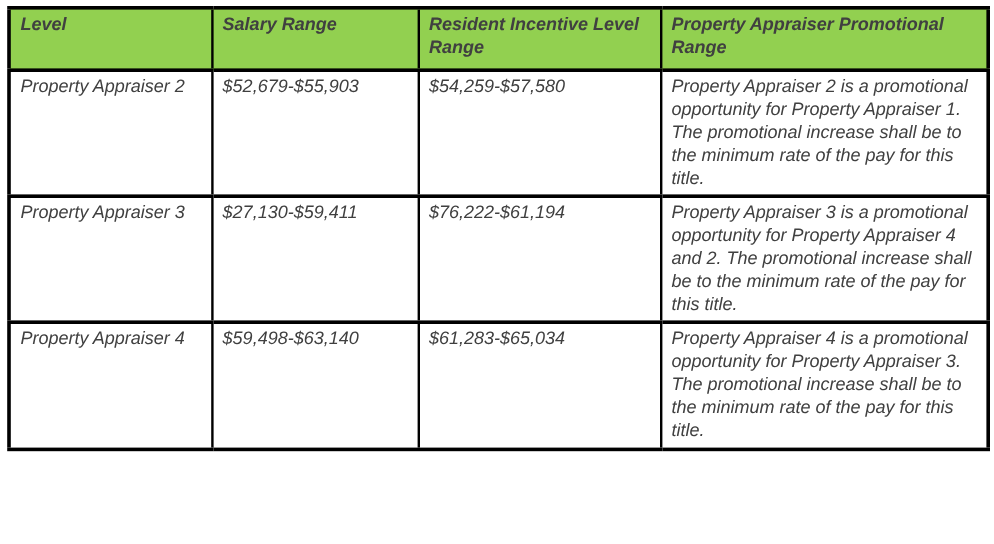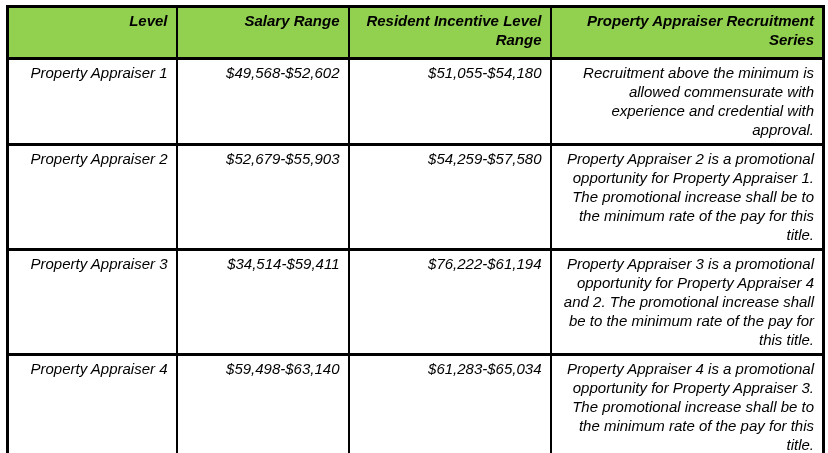--- a/index.html
+++ b/index.html
@@ -28,24 +28,24 @@
   .salary-table col.c2 { width: 172px; }
   .salary-table col.c3 { width: 202px; }
   .salary-table col.c4 { width: 273px; }
 
   .salary-table th, .salary-table td {
     border-left: 2px solid #000000;
     border-right: 2px solid #000000;
     border-top: 3px solid #000000;
     border-bottom: 3px solid #000000;
     vertical-align: top;
-    text-align: right;
+    text-align: left;
     padding: 3px 8px 4px 8px;
     box-sizing: border-box;
-    color: #000000;
+    color: #404040;
   }
   .salary-table thead th {
     background: #92D050;
     font-weight: bold;
     font-style: italic;
     font-size: 15px;
     line-height: 19px;
     height: 52px;
   }
   .salary-table tbody td {
@@ -69,39 +69,33 @@
       <col class="c1">
         <col class="c2">
         <col class="c3">
         <col class="c4">
     </colgroup>
     <thead>
       <tr>
         <th>Level</th>
         <th>Salary Range</th>
         <th>Resident Incentive Level Range</th>
-        <th>Property Appraiser Recruitment Series</th>
+        <th>Property Appraiser Promotional Range</th>
       </tr>
     </thead>
     <tbody>
-      <tr class="row-1">
-        <td>Property Appraiser 1</td>
-        <td>$49,568-$52,602</td>
-        <td>$51,055-$54,180</td>
-        <td>Recruitment above the minimum is allowed commensurate with experience and credential with approval.</td>
-      </tr>
       <tr class="row-2">
         <td>Property Appraiser 2</td>
         <td>$52,679-$55,903</td>
         <td>$54,259-$57,580</td>
         <td>Property Appraiser 2 is a promotional opportunity for Property Appraiser 1. The promotional increase shall be to the minimum rate of the pay for this title.</td>
       </tr>
       <tr class="row-3">
         <td>Property Appraiser 3</td>
-        <td>$34,514-$59,411</td>
+        <td>$27,130-$59,411</td>
         <td>$76,222-$61,194</td>
         <td>Property Appraiser 3 is a promotional opportunity for Property Appraiser 4 and 2. The promotional increase shall be to the minimum rate of the pay for this title.</td>
       </tr>
       <tr class="row-4">
         <td>Property Appraiser 4</td>
         <td>$59,498-$63,140</td>
         <td>$61,283-$65,034</td>
         <td>Property Appraiser 4 is a promotional opportunity for Property Appraiser 3. The promotional increase shall be to the minimum rate of the pay for this title.</td>
       </tr>
     </tbody>

